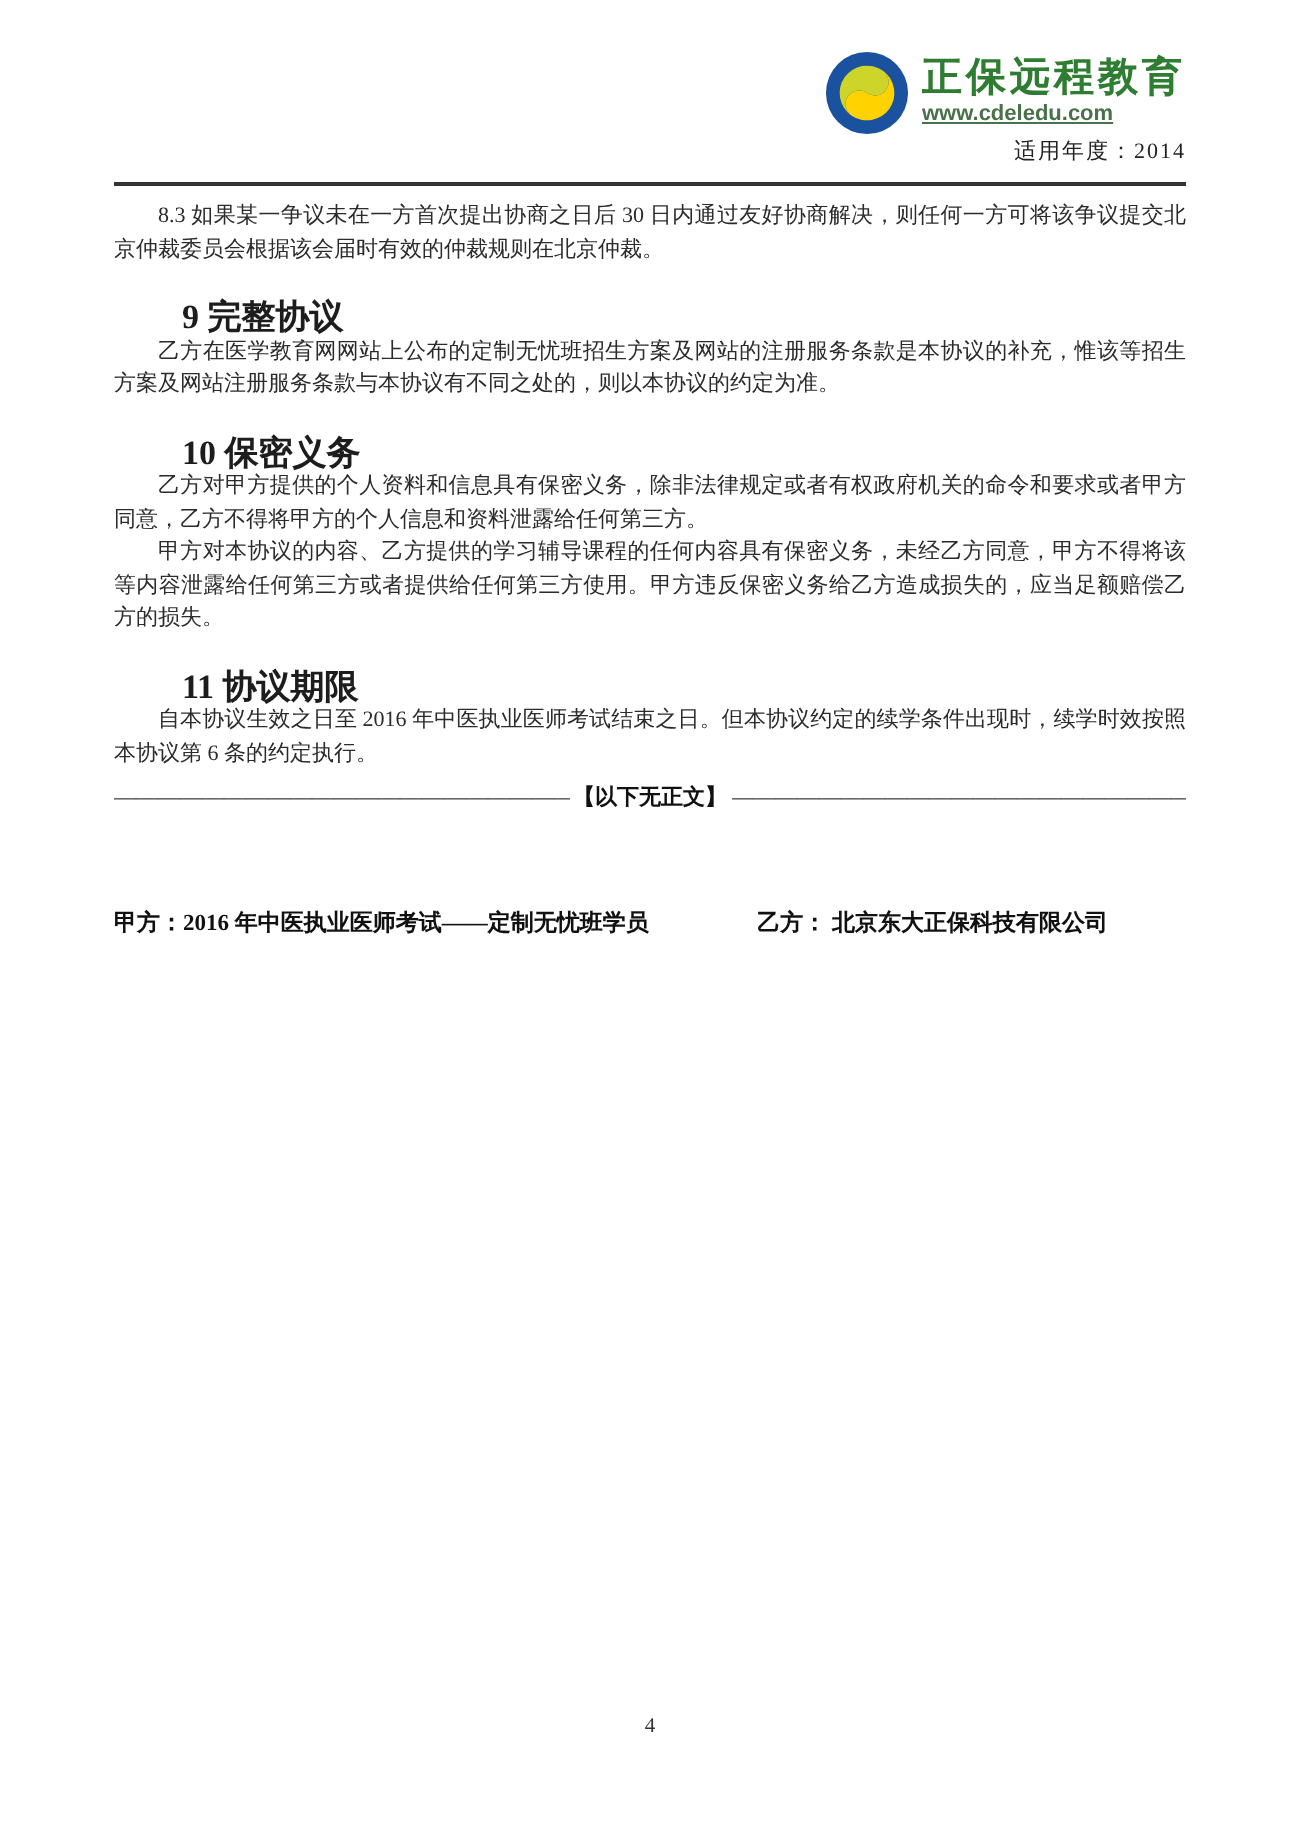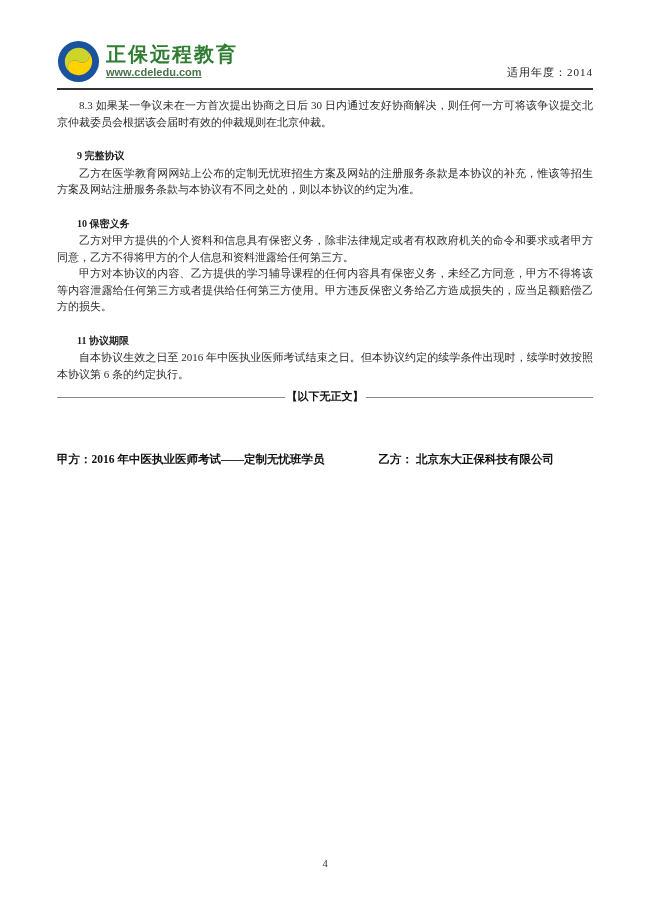--- a/index.html
+++ b/index.html
@@ -11,23 +11,24 @@
     background:#ffffff;
     font-family:"Liberation Serif", serif;
     color:#2b2b2b;
     overflow:hidden;
   }
   .content { padding:0 57px; }
 
   
   .header {
     display:flex; justify-content:space-between; align-items:flex-end;
-    margin:40px 57px 0 57px;
+    margin:25px 57px 0 57px;
     padding-bottom:5px;
     border-bottom:2px solid var(--rule-dark,#333);
+    flex-direction:column;
   }
   .brand { display:flex; align-items:center; gap:6px; }
   .logo-mark { width:43px; height:43px; flex:0 0 auto; }
   .brand-text { display:flex; flex-direction:column; line-height:1.05; }
   .brand-name {
     font-family:"Liberation Sans", sans-serif;
     font-size:20px; font-weight:bold; letter-spacing:2px;
     color:var(--brand-green,#2e7d32);
   }
   .brand-url {
@@ -42,21 +43,21 @@
   }
 
   
   .doc-body { padding-top:7px; font-size:11px; line-height:16.5px; }
   .doc-body p {
     text-indent:2em;
     text-align:justify;
     color:#2b2b2b;
   }
   .sec-title {
-    font-size:10px; font-weight:bold;
+    font-size:17px; font-weight:bold;
     padding-left:2em;
     color:#1d1d1d;
   }
   .mt-sec { margin-top:18px; }
 
   
   .end-marker {
     display:flex; align-items:center;
     margin-top:6px;
     font-size:11px; line-height:16px;

